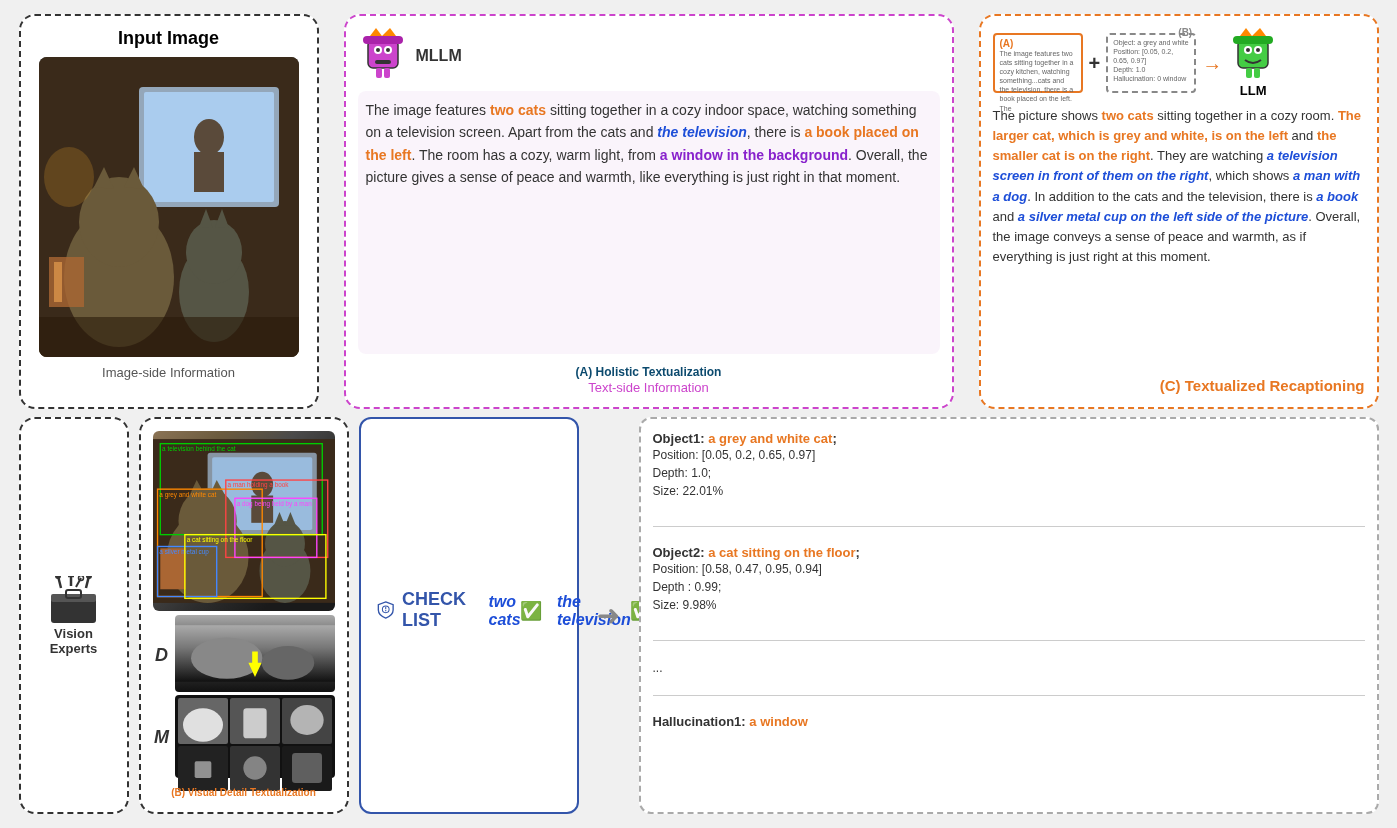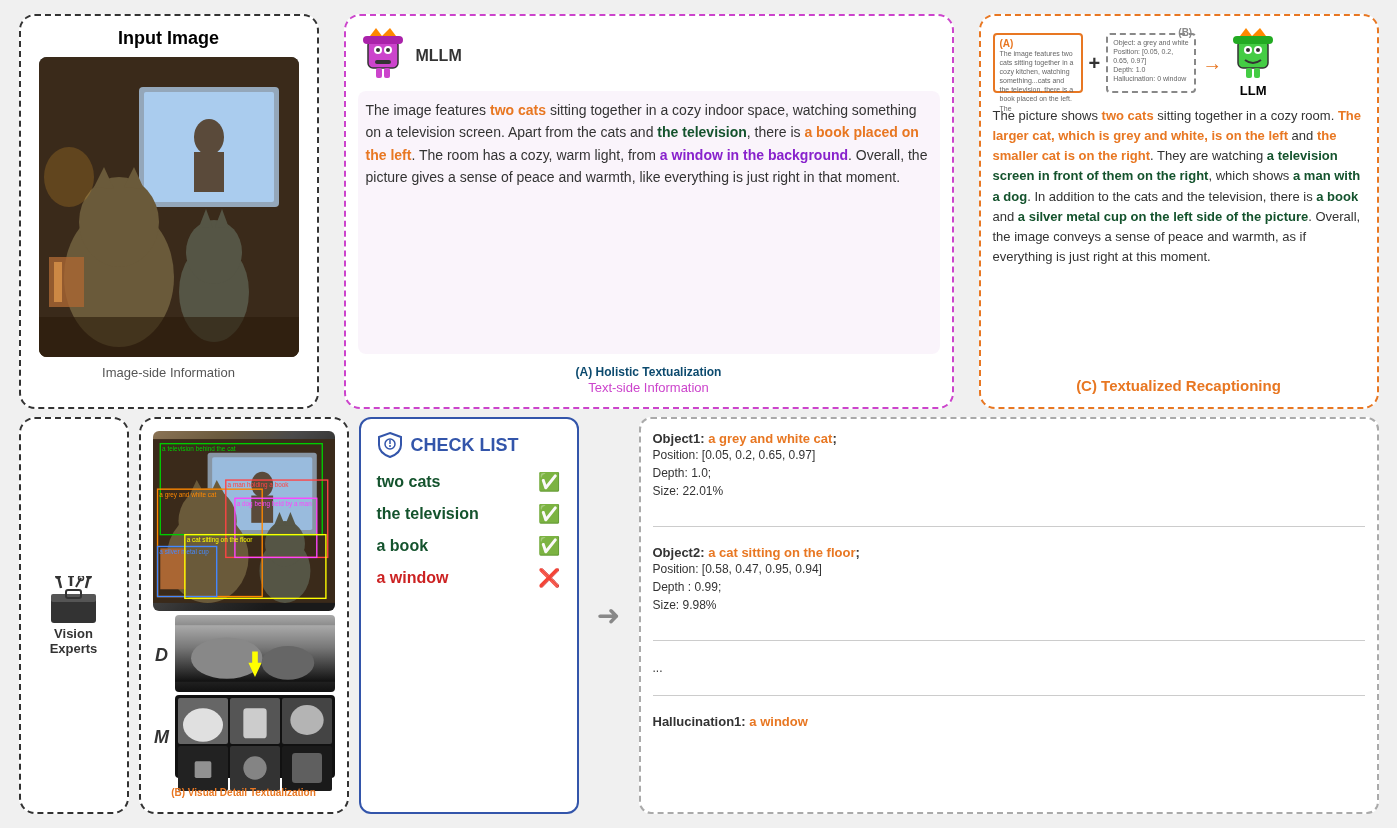--- a/index.html
+++ b/index.html
@@ -171,21 +171,21 @@
       font-size: 20px;
       color: #e87722;
     }
     .recap-text {
       font-size: 13px;
       line-height: 1.55;
       color: #333;
       flex: 1;
     }
     .recap-footer {
-      text-align: center;
+      text-align: right;
       margin-top: 6px;
     }
     .recap-footer span {
       font-size: 15px;
       font-weight: bold;
       color: #e87722;
     }
 
     
     .panel-vision {
@@ -228,21 +228,22 @@
     }
 
     
     .panel-checklist {
       border: 2.5px solid #3355aa;
       border-radius: 12px;
       background: white;
       width: 220px;
       padding: 12px 16px;
       display: flex;
-      flex-direction: column;
+      flex-direction: row;
+      gap: 14px;
     }
     .checklist-header {
       display: flex;
       align-items: center;
       gap: 8px;
       margin-bottom: 12px;
     }
     .checklist-title {
       font-size: 18px;
       font-weight: bold;
@@ -296,21 +297,21 @@
     }
     .result-divider {
       border: none;
       border-top: 1px solid #ccc;
       margin: 6px 0;
     }
 
     
     .c-orange { color: #e87722; font-weight: bold; }
     .c-purple { color: #8822cc; font-weight: bold; }
-    .c-blue { color: #14532d; font-weight: bold; }
+    .c-blue { color: #1d4ed8; font-weight: bold; font-style: italic; }
     .c-red { color: #cc2222; font-weight: bold; }
 
     
     .visual-detail-label {
       text-align: center;
       margin-top: 4px;
     }
     .visual-detail-label span {
       font-size: 10px;
       font-weight: bold;

